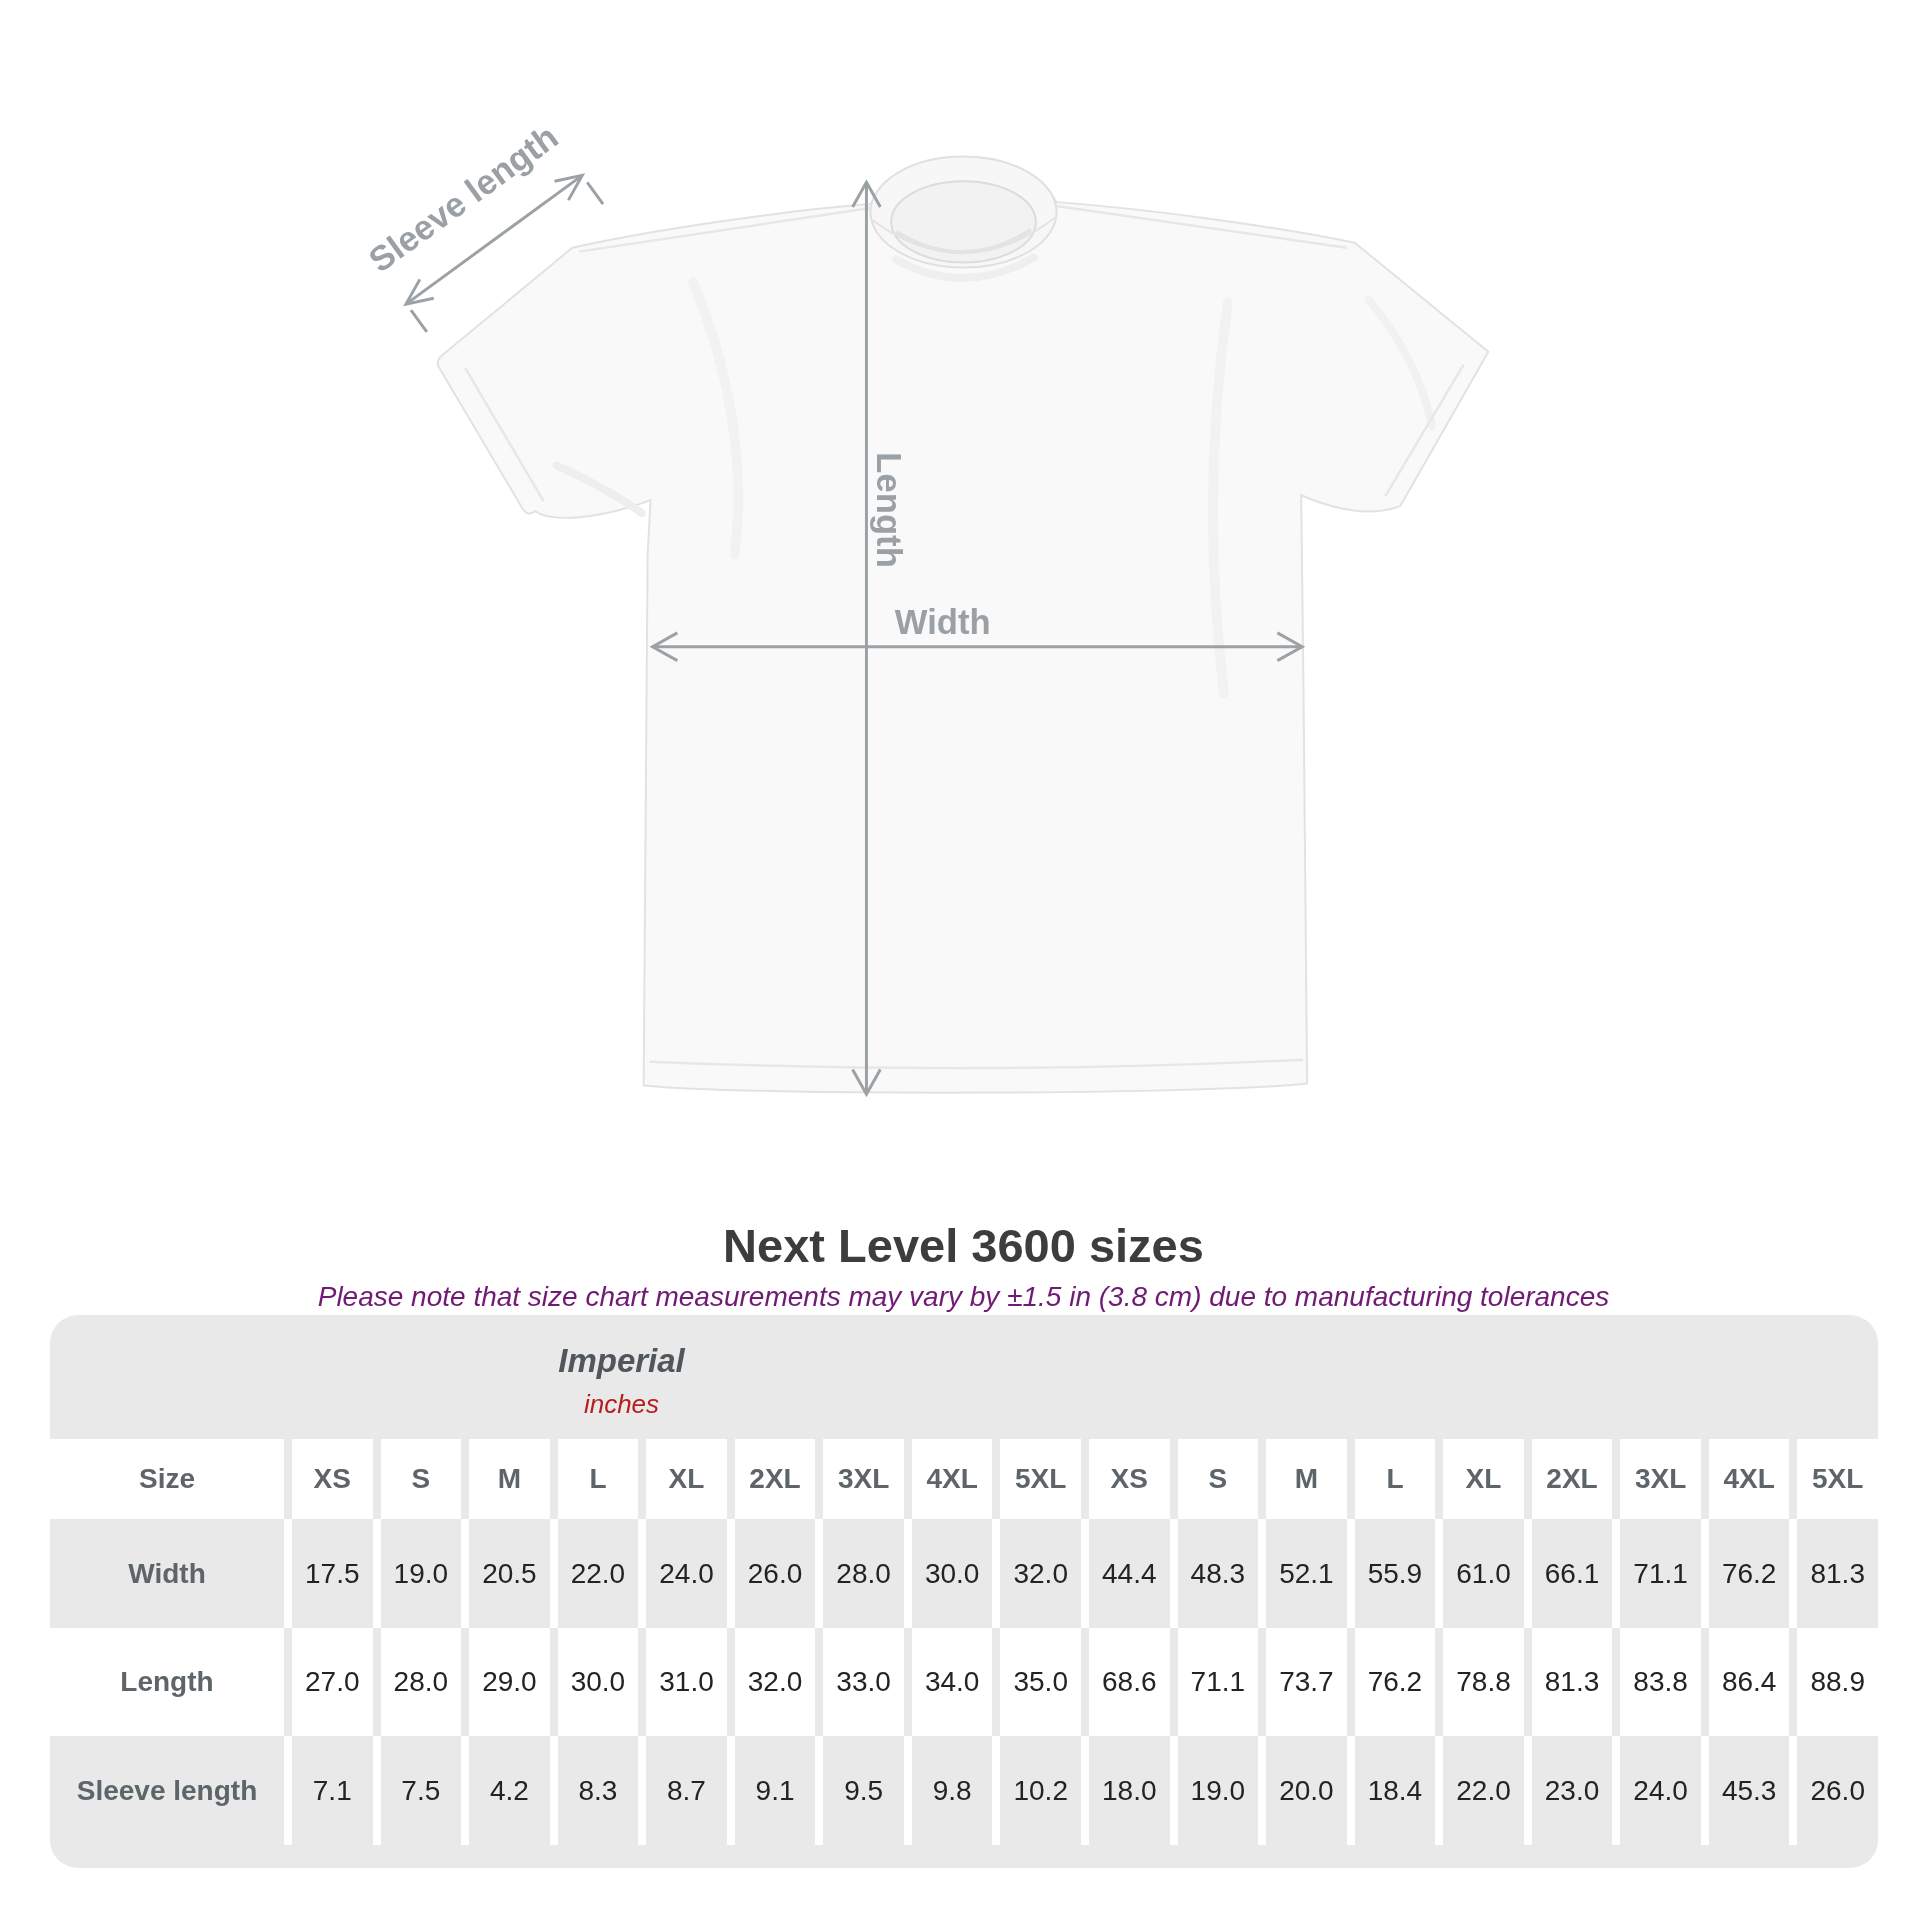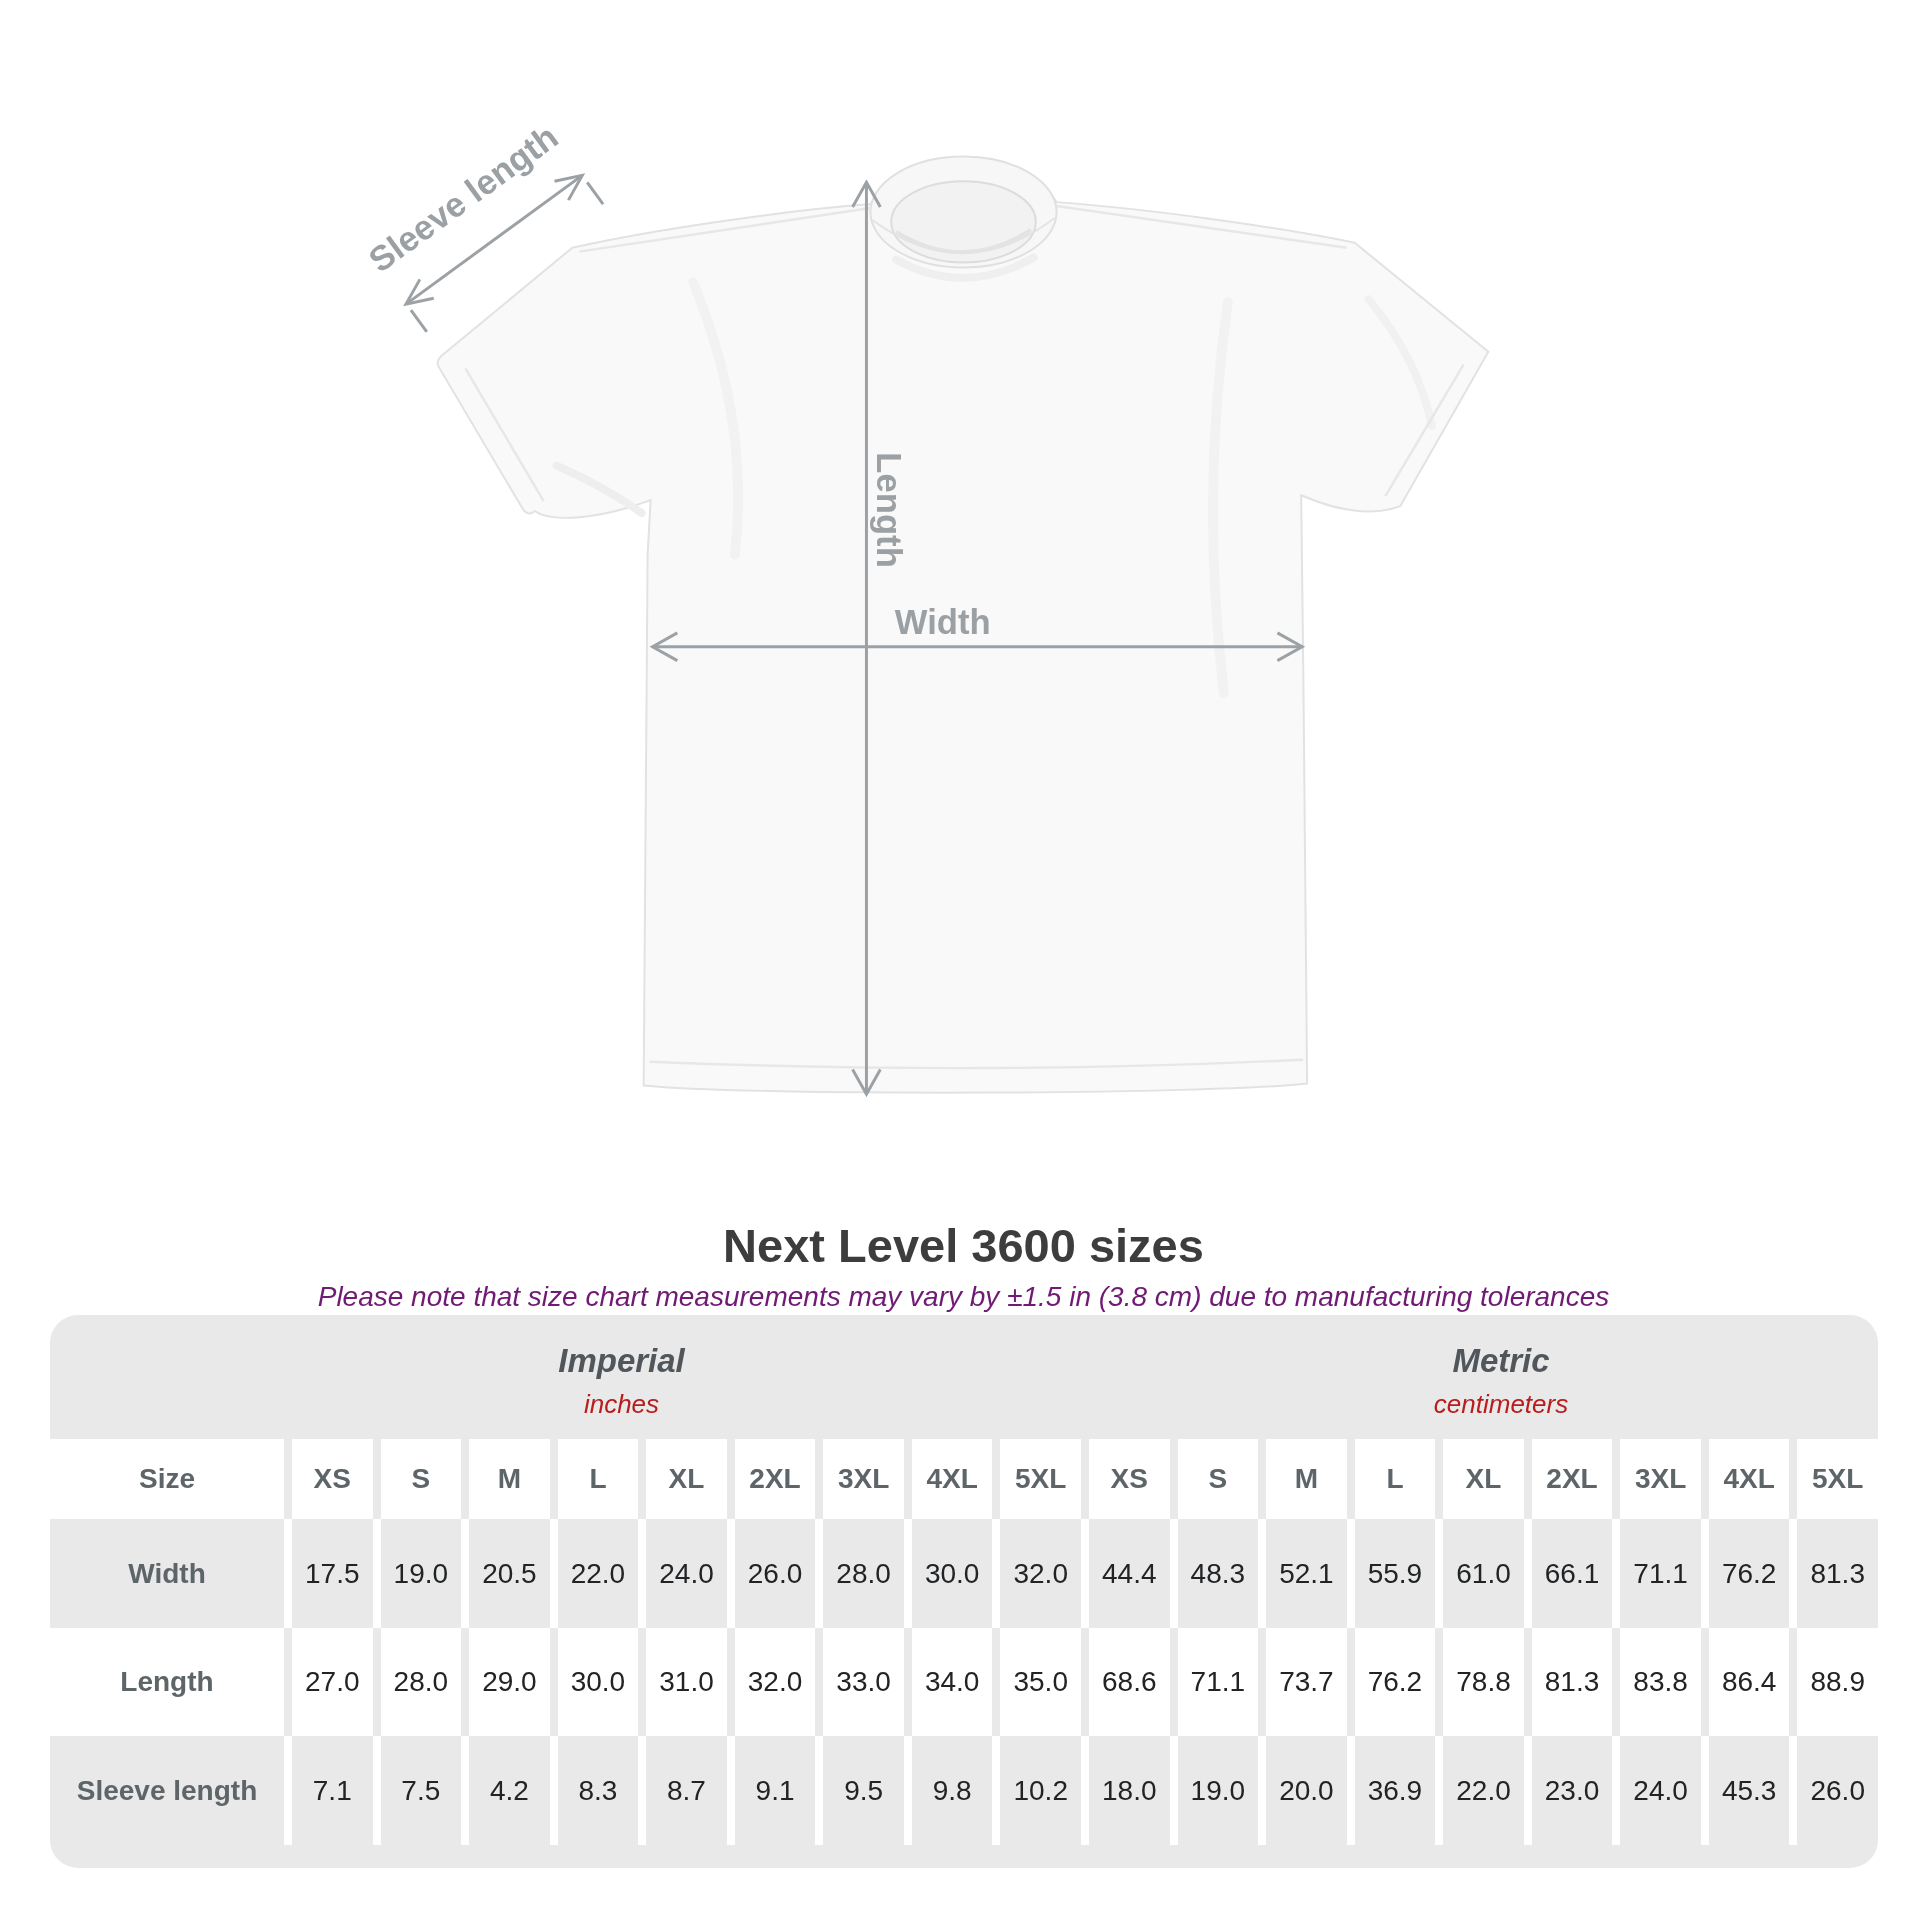--- a/index.html
+++ b/index.html
@@ -115,24 +115,20 @@
 
   <div class="page-title">Next Level 3600 sizes</div>
   <div class="page-subtitle">Please note that size chart measurements may vary by ±1.5 in (3.8 cm) due to manufacturing tolerances</div>
 
   <div class="tbl">
 
     <div class="band">
       <div class="band-group imp">
         <div class="gname">Imperial</div>
         <div class="gunit">inches</div>
-      </div>
-      <div class="band-group">
-        <div class="gname">Metric</div>
-        <div class="gunit">centimeters</div>
       </div>
     </div>
 
     <div class="row white-cells r-size">
       <div class="cell hdr">Size</div>
       <div class="cell hdr">XS</div>
       <div class="cell hdr">S</div>
       <div class="cell hdr">M</div>
       <div class="cell hdr">L</div>
       <div class="cell hdr">XL</div>
@@ -202,21 +198,21 @@
       <div class="cell">4.2</div>
       <div class="cell">8.3</div>
       <div class="cell">8.7</div>
       <div class="cell">9.1</div>
       <div class="cell">9.5</div>
       <div class="cell">9.8</div>
       <div class="cell">10.2</div>
       <div class="cell">18.0</div>
       <div class="cell">19.0</div>
       <div class="cell">20.0</div>
-      <div class="cell">36.9</div>
+      <div class="cell">18.4</div>
       <div class="cell">22.0</div>
       <div class="cell">23.0</div>
       <div class="cell">24.0</div>
       <div class="cell">45.3</div>
       <div class="cell">26.0</div>
     </div>
 
   </div>
 </div>
 

